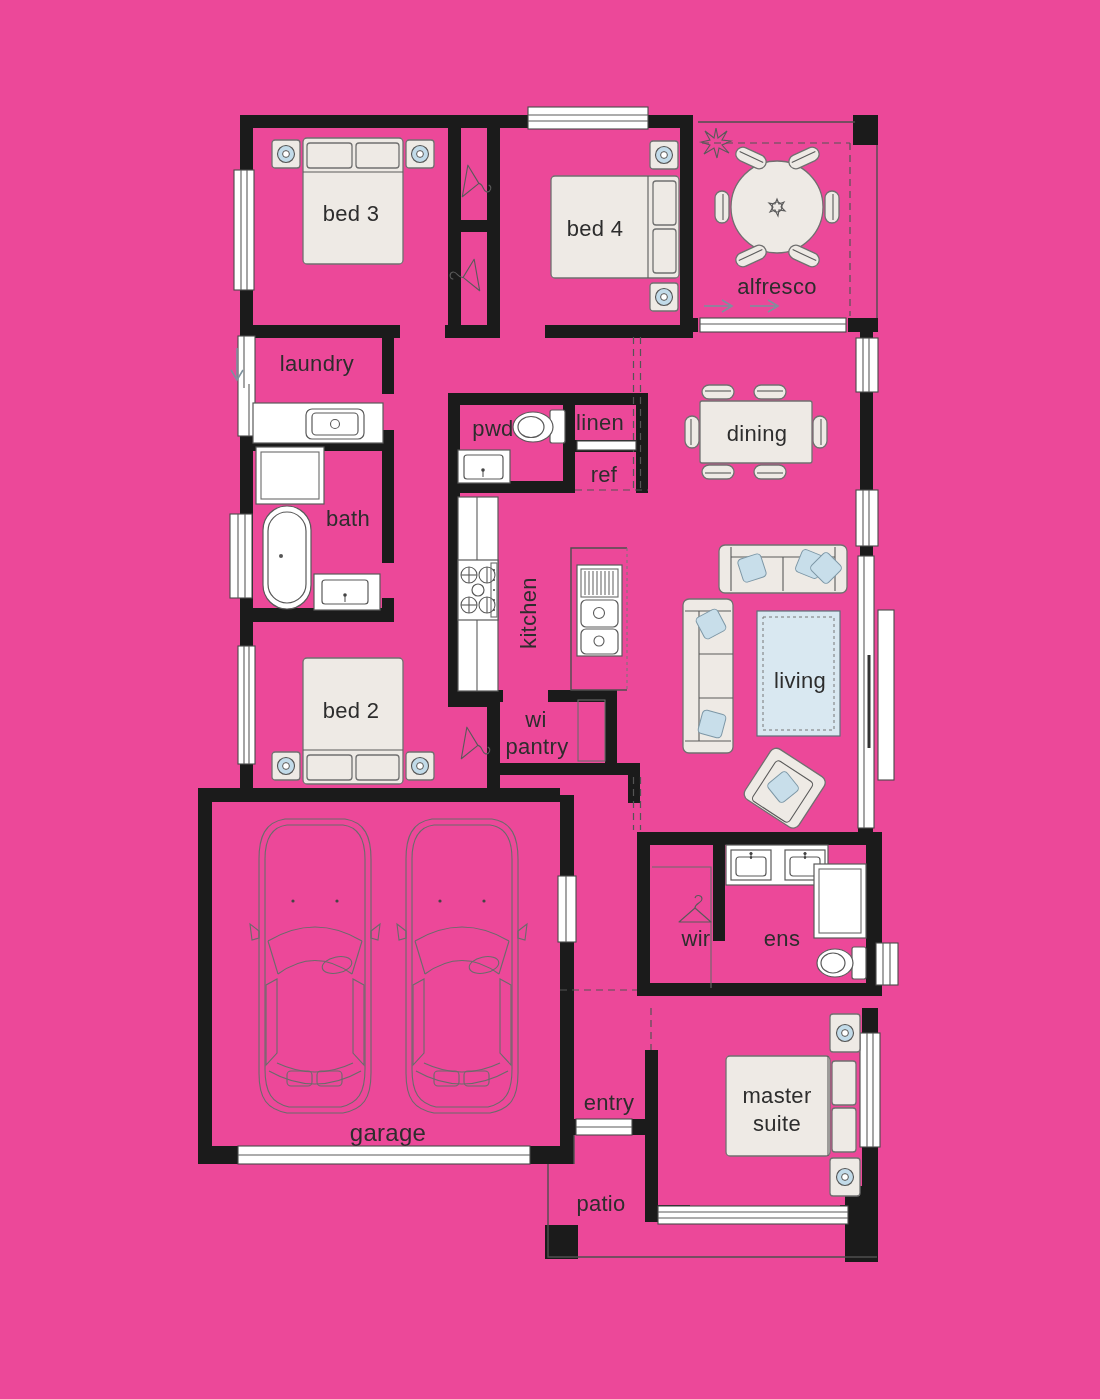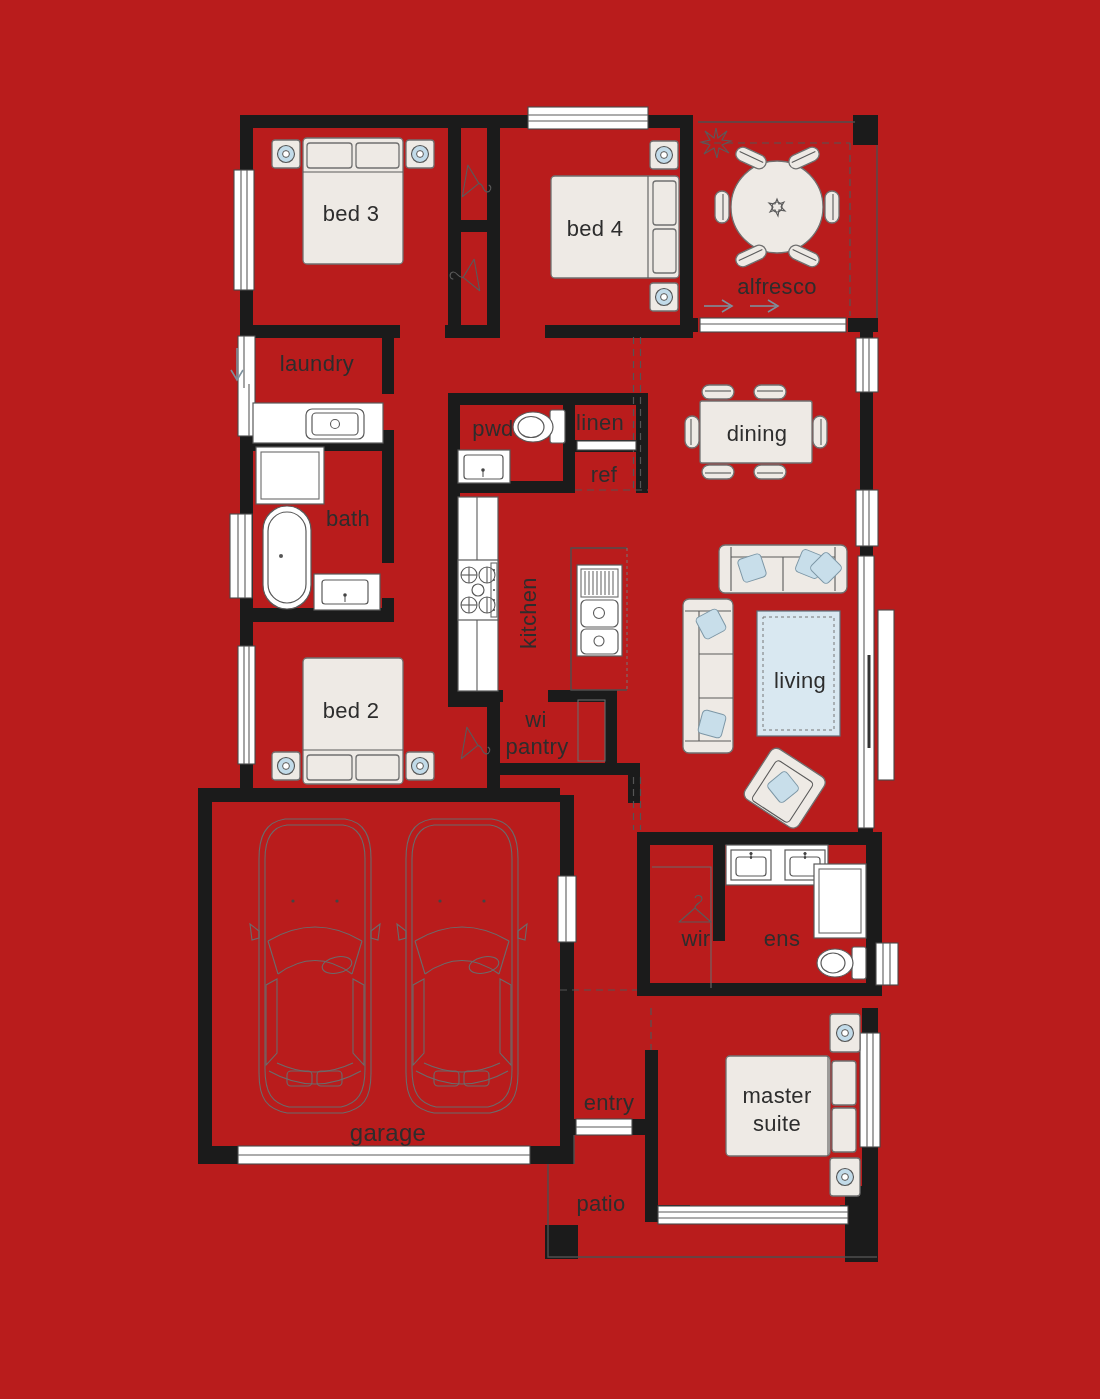--- a/index.html
+++ b/index.html
@@ -1,16 +1,16 @@
 <!DOCTYPE html>
 <html><head>
 <meta charset="utf-8">
 <style>
   html,body{margin:0;padding:0;background:#ffffff;}
-  .stage{position:relative;width:1100px;height:1399px;background:#b91c1c;overflow:hidden;
+  .stage{position:relative;width:1100px;height:1399px;background:#ec4899;overflow:hidden;
          font-family:"Liberation Sans",sans-serif;}
   svg{position:absolute;left:0;top:0;}
   .wall{fill:#1b1b1b;stroke:none;}
   .thin{stroke:#4f4f4f;stroke-width:1.4;fill:none;}
   .thin2{stroke:#6b6b6b;stroke-width:1.1;fill:none;}
   .furn{fill:#eeeae5;stroke:#707070;stroke-width:1.3;}
   .furnW{fill:#ffffff;stroke:#5a5a5a;stroke-width:1.2;}
   .lineonly{stroke:#5a5a5a;stroke-width:1.1;fill:none;}
   .pillow{fill:#c8deea;stroke:#7d97a6;stroke-width:1;}
   .lampring{fill:#c2dbe9;stroke:#555555;stroke-width:1.1;}

